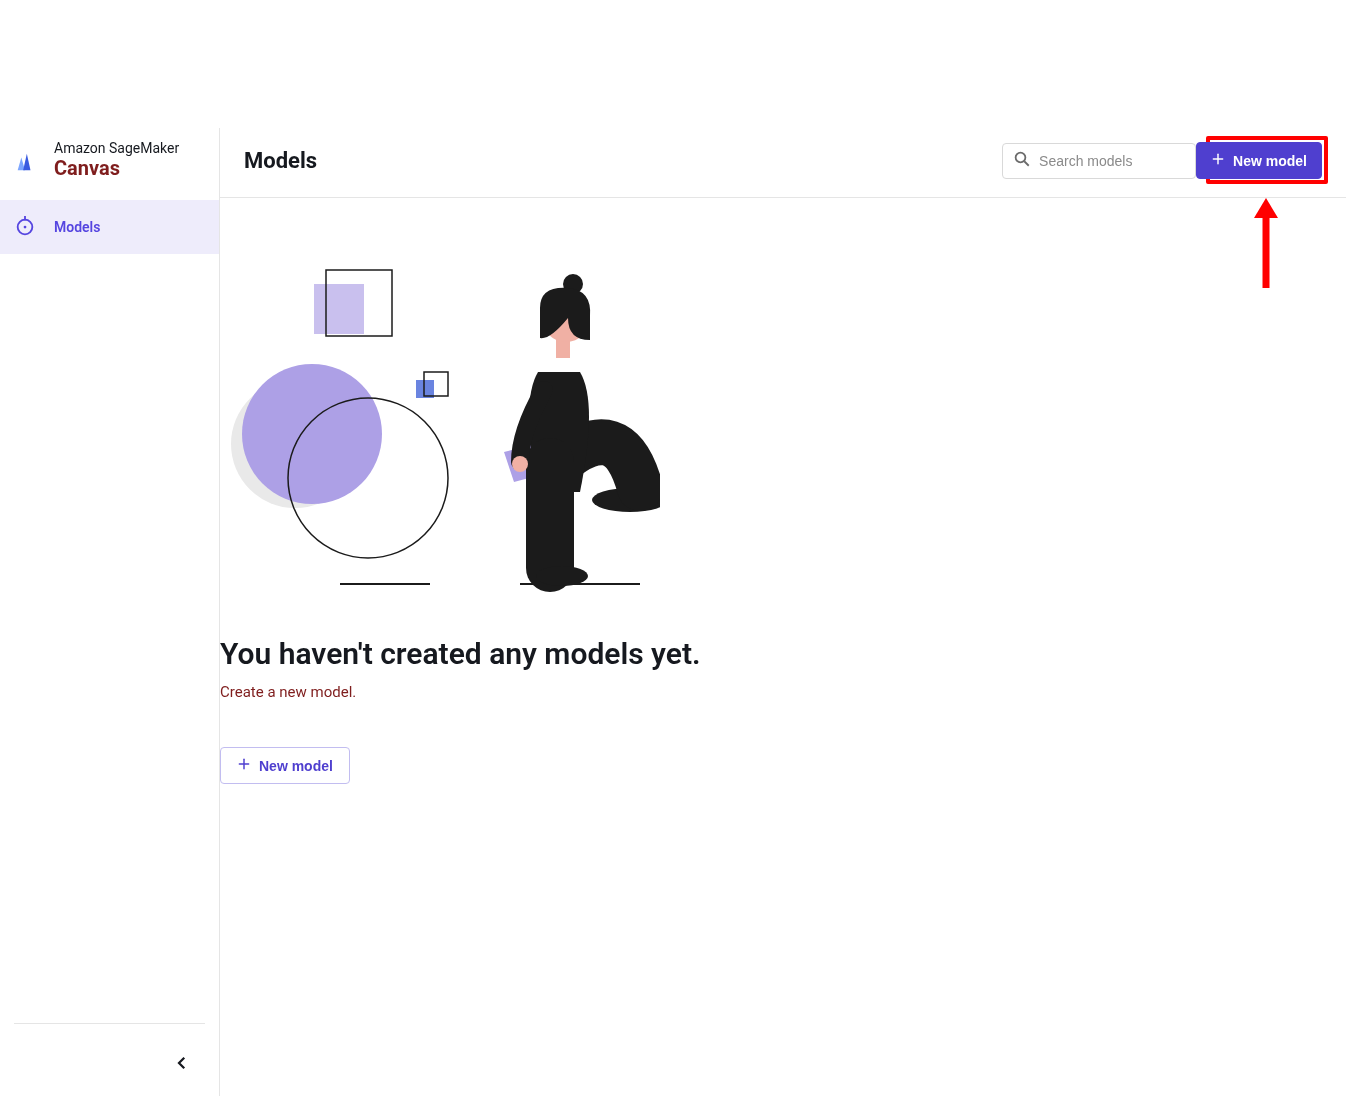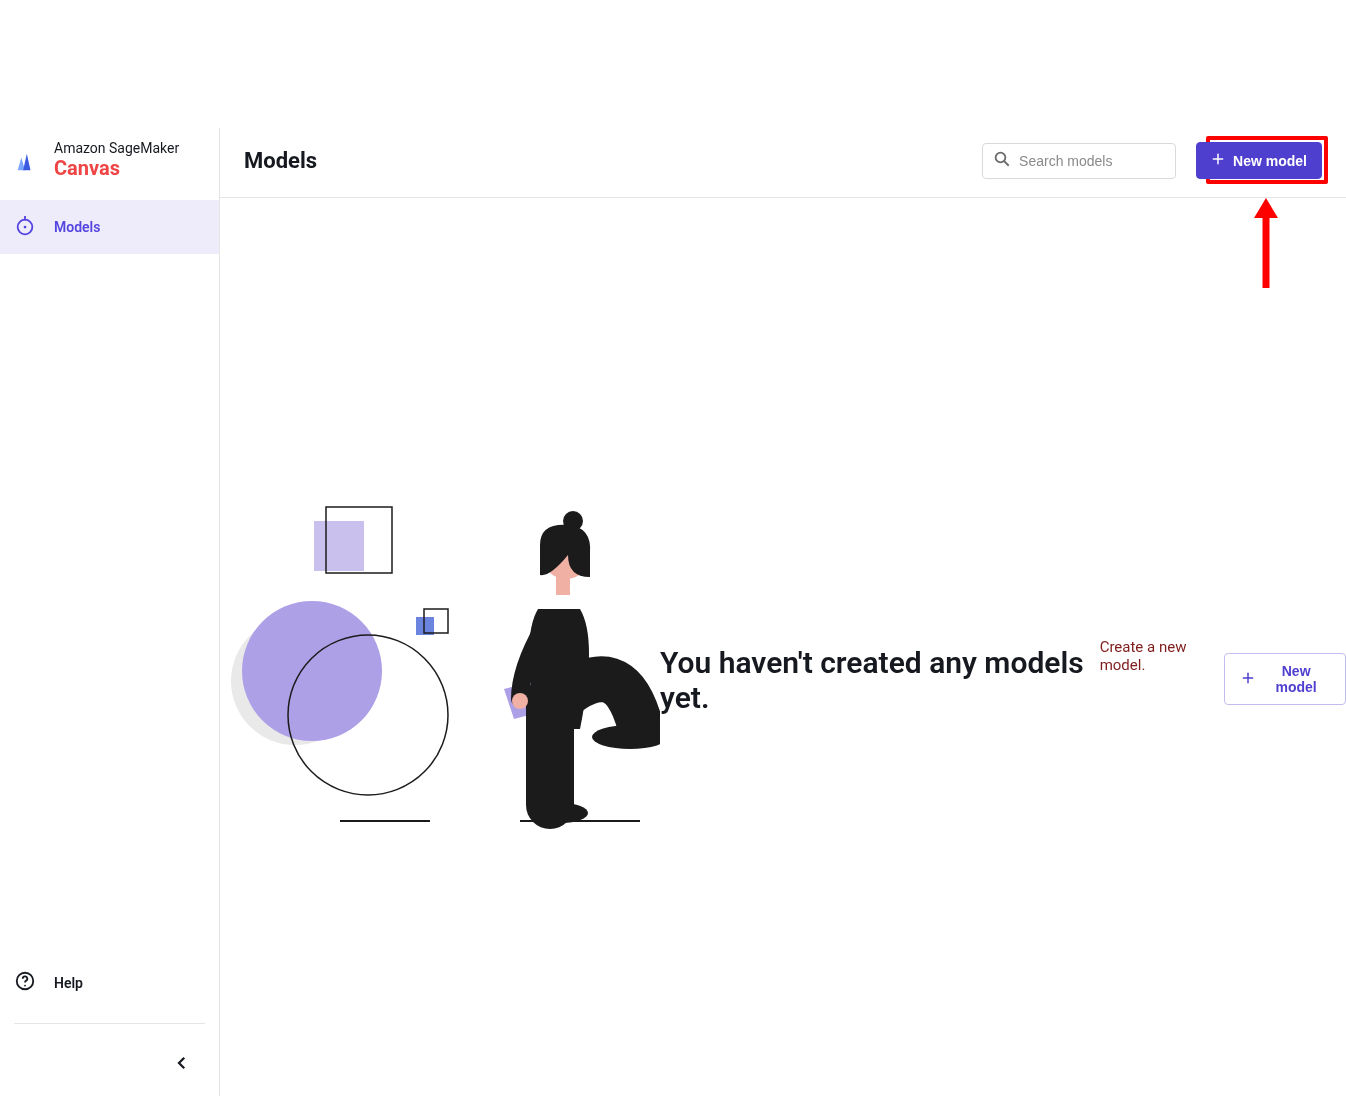--- a/index.html
+++ b/index.html
@@ -38,21 +38,21 @@
     width: 22px;
     height: 22px;
   }
   .brand-sub {
     font-size: 14px;
     color: #16191f;
   }
   .brand-main {
     font-size: 20px;
     font-weight: 700;
-    color: #ef4444;
+    color: #7f1d1d;
   }
   .nav-list { list-style: none; }
   .nav-item {
     display: flex;
     align-items: center;
     gap: 18px;
     padding: 16px 14px 16px 14px;
     font-size: 14px;
     font-weight: 600;
     cursor: pointer;
@@ -100,21 +100,20 @@
     padding: 14px 24px 18px 24px;
     border-bottom: 1px solid #e5e5e5;
   }
   .page-title {
     font-size: 22px;
     font-weight: 700;
   }
   .topbar-right {
     display:flex;
     align-items:center;
-    gap: 20px;
     position: relative;
   }
   .search {
     display:flex;
     align-items:center;
     border:1px solid #d9d9d9;
     border-radius: 4px;
     height: 36px;
     width: 194px;
     padding: 0 10px;
@@ -159,21 +158,22 @@
     position:absolute;
     right: 42px;
     top: 56px;
     z-index: 2;
     pointer-events:none;
   }
   
   .empty {
     flex:1;
     display:flex;
-    align-items:center;
+    flex-direction:column;
+    align-items:flex-start;
     padding-top: 64px;
   }
   .empty-illustration {
     width: 440px;
     height: 340px;
     position: relative;
     margin-bottom: 20px;
   }
   .empty-title {
     font-size: 30px;
@@ -226,30 +226,20 @@
               <circle cx="12" cy="12" r="1.5" fill="#5545e0" stroke="none"></circle>
               <path d="M12 4 L12 0" stroke-linecap="round"></path>
             </svg>
           </span>
           <span>Models</span>
         </li>
       </ul>
     </div>
 
     <div class="sidebar-bottom">
-      <div class="foot-item">
-        <span class="nav-icon">
-          <svg viewBox="0 0 24 24" width="22" height="22" fill="none" stroke="#16191f" stroke-width="2">
-            <circle cx="12" cy="12" r="9"></circle>
-            <path d="M9.5 9.5a2.5 2.5 0 1 1 3.5 2.3c-.8.4-1 1-1 1.7"></path>
-            <circle cx="12" cy="17" r="1" fill="#16191f" stroke="none"></circle>
-          </svg>
-        </span>
-        <span>Help</span>
-      </div>
 
       <div class="foot-divider"></div>
 
       <div class="collapse-row">
         <span style="cursor:pointer">
           <svg viewBox="0 0 24 24" width="18" height="18" fill="none" stroke="#16191f" stroke-width="3">
             <path d="M15 5 L8 12 L15 19"></path>
           </svg>
         </span>
       </div>

